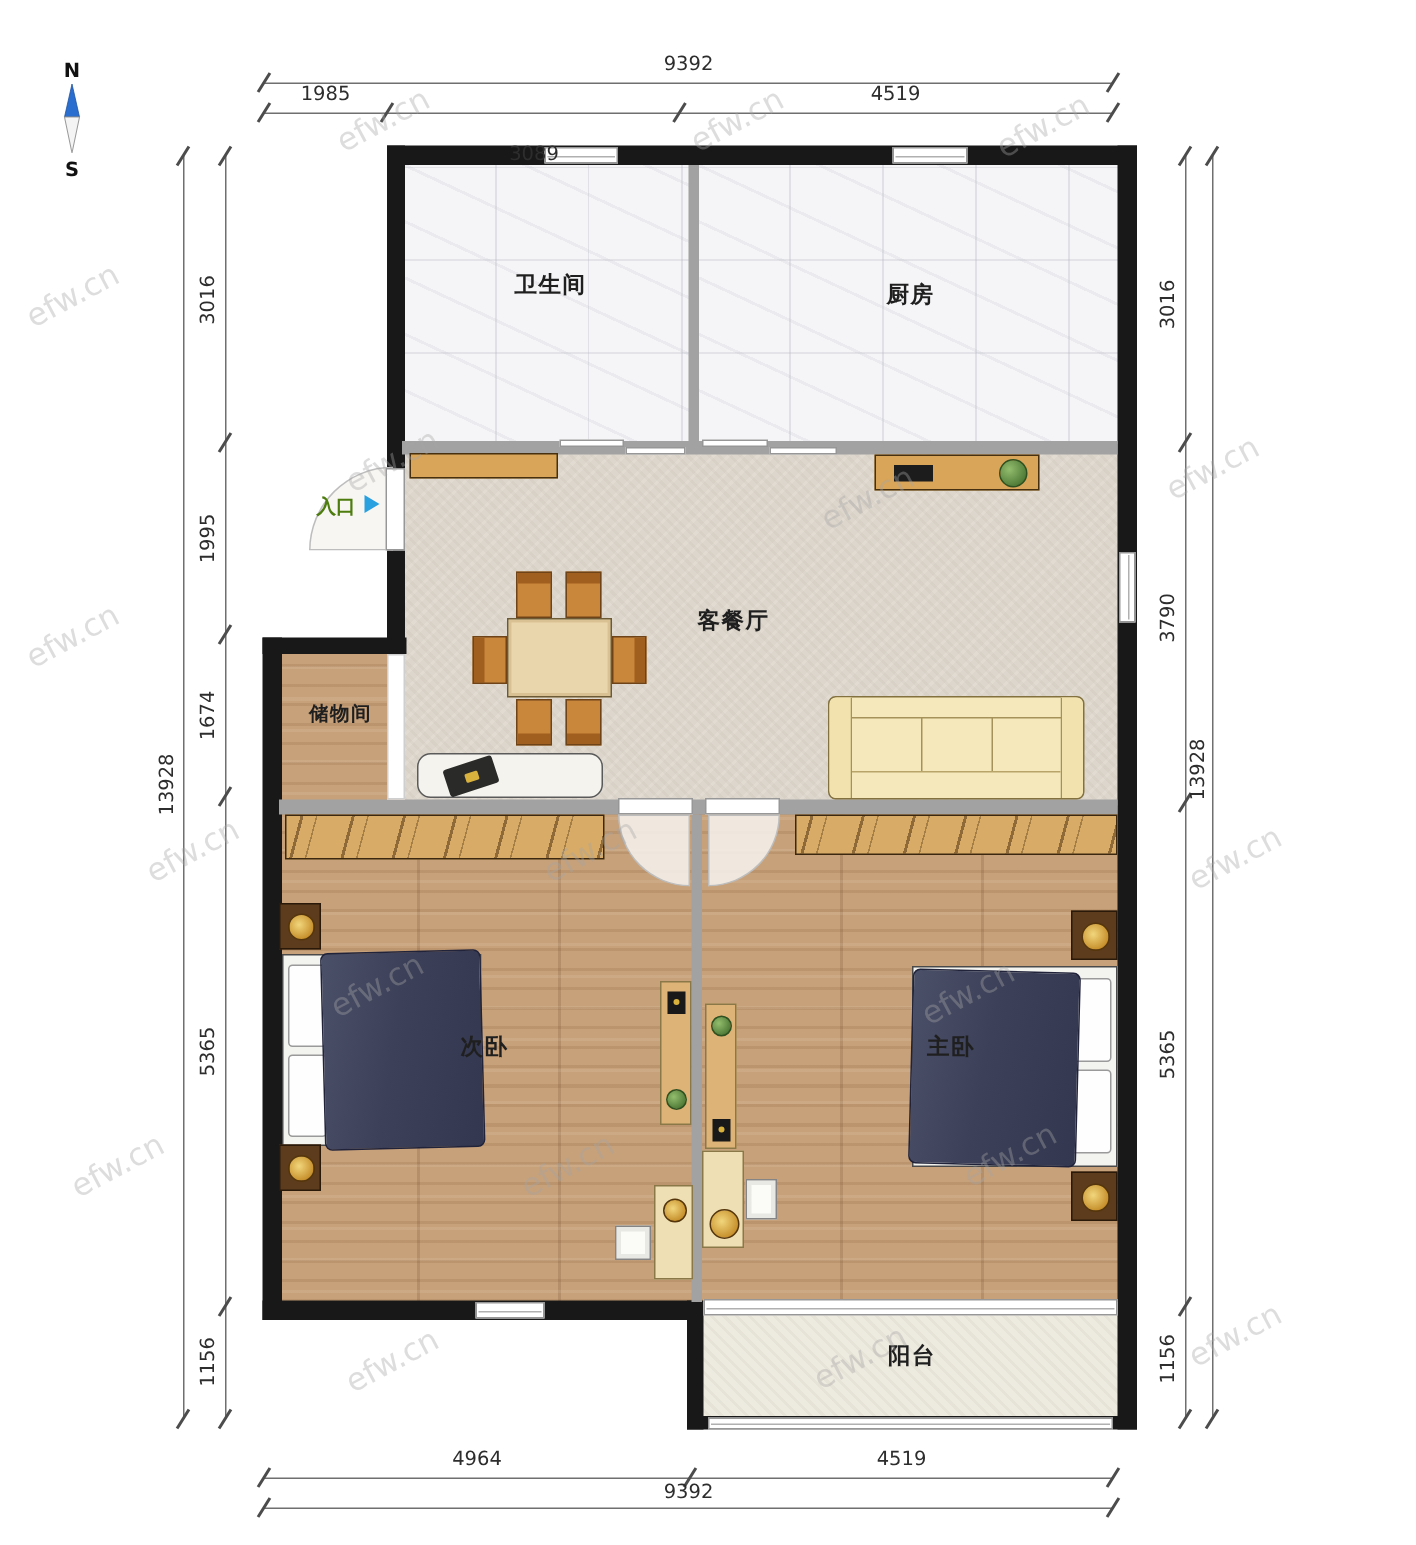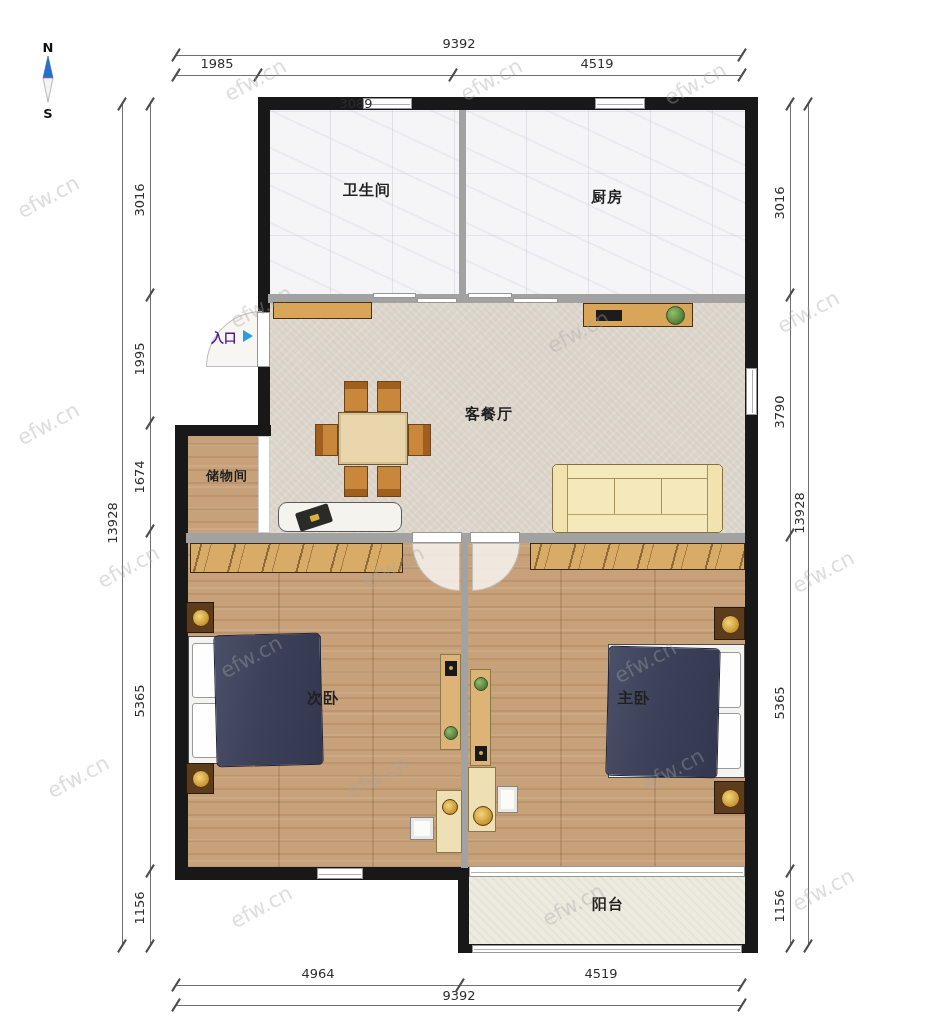--- a/index.html
+++ b/index.html
@@ -52,21 +52,21 @@
   .wardrobe{background-color:#d8ab67;border:1.5px solid #3c2810;box-sizing:border-box;
     background-image:repeating-linear-gradient(105deg,transparent 0 9px,rgba(70,40,10,.5) 9px 11px,transparent 11px 19px,rgba(70,40,10,.35) 19px 20px,transparent 20px 33px);}
   .pillow{background:#fefefe;border:1px solid #9a9a9a;border-radius:3px;box-sizing:border-box;}
   .duvet{background:linear-gradient(100deg,#4b5069 0%,#3c4058 45%,#333750 100%);border:1px solid #20233a;border-radius:5px;box-sizing:border-box;}
   .bedbase{background:#f3f3f0;border:1px solid #4a4a4a;box-sizing:border-box;}
   .whitechair{background:#fbfbf8;border:1px solid #858585;box-shadow:inset 0 0 0 3px #e8e8e4;box-sizing:border-box;}
   .lightdesk{background:#eedfb4;border:1px solid #8a7848;box-sizing:border-box;}
   
   .wm{color:rgba(165,165,165,.38);font-size:21px;transform:rotate(-28deg);white-space:nowrap;z-index:20;pointer-events:none;}
   
-  .entrance-label{color:#4c1d95;font-size:13px;font-weight:bold;white-space:nowrap;z-index:9;}
+  .entrance-label{color:#4d7c0f;font-size:13px;font-weight:bold;white-space:nowrap;z-index:9;}
   .entrance-tri{width:0;height:0;border-top:6px solid transparent;border-bottom:6px solid transparent;border-left:10px solid #29a0e0;}
   
   .compass-letter{font-size:13px;font-weight:bold;color:#111;transform:translateX(-50%);}
 </style>
 </head>
 <body>
 
 <div id="canvas">
 
   <div class="a" style="left:28px;top:40px;width:40px;height:78px;">

